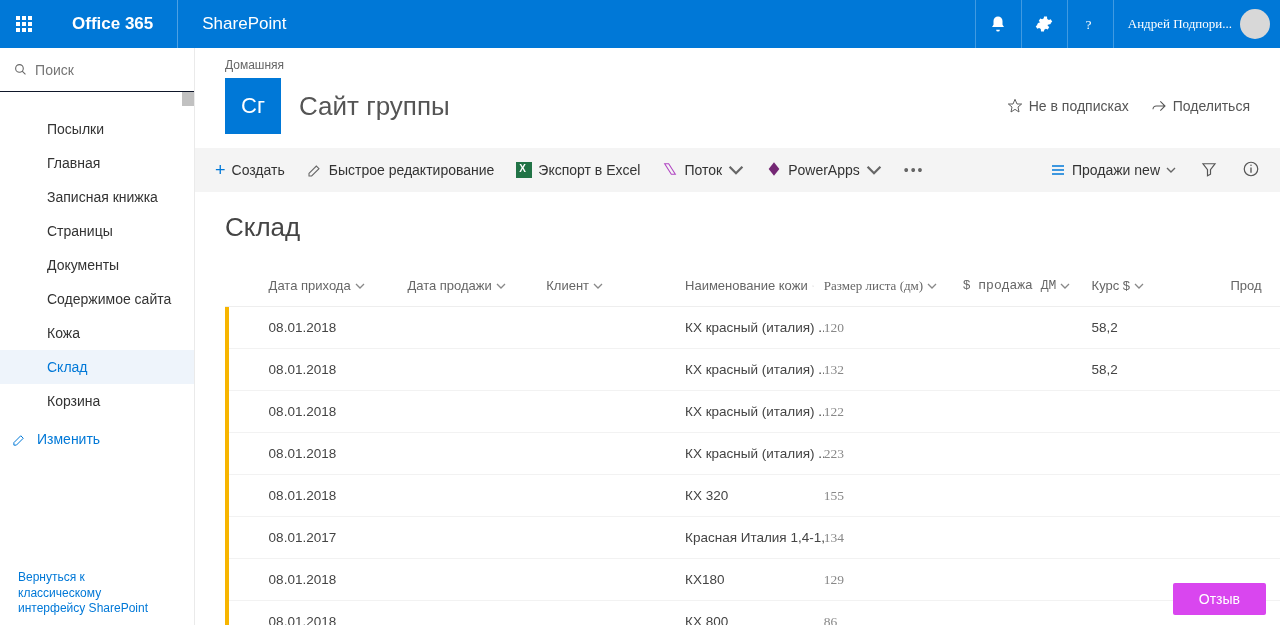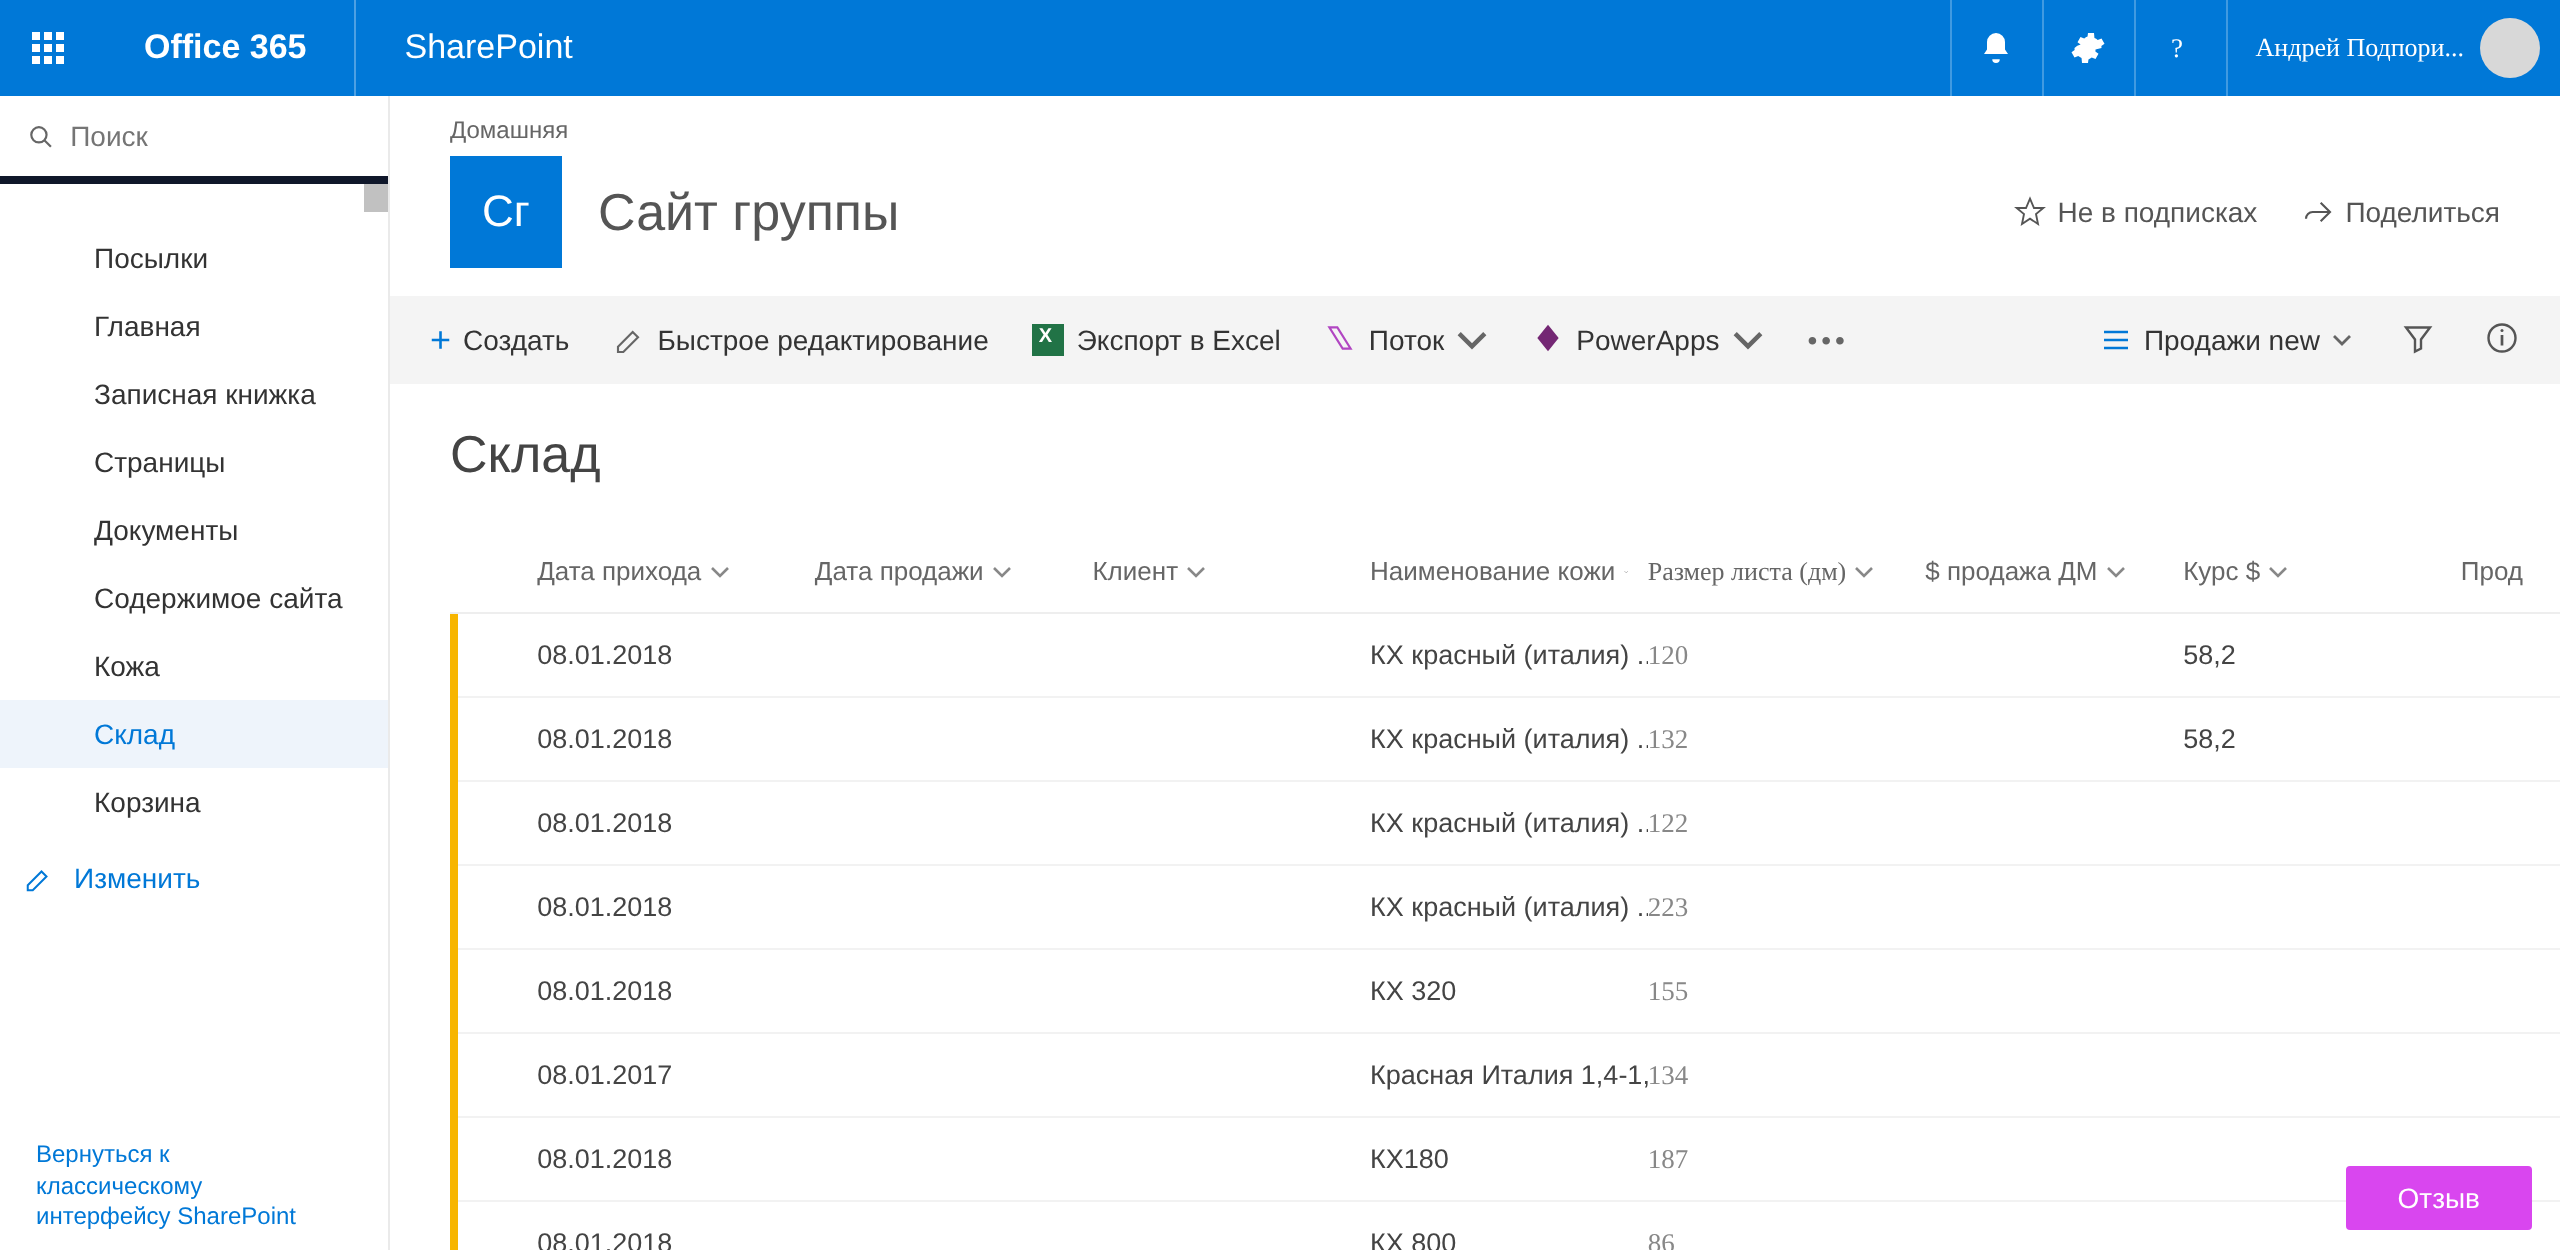--- a/index.html
+++ b/index.html
@@ -14,21 +14,21 @@
   .suite-right { margin-left: auto; display: flex; align-items: center; height: 100%; }
   .suite-icon { width: 46px; height: 48px; display: flex; align-items: center; justify-content: center; border-left: 1px solid rgba(255,255,255,0.25); }
   .suite-icon svg { width: 18px; height: 18px; fill: #fff; }
   .user-block { padding: 0 10px 0 14px; height: 48px; display: flex; align-items: center; border-left: 1px solid rgba(255,255,255,0.25); }
   .user-name { font-size: 13px; margin-right: 8px; white-space: nowrap; font-family: Liberation Serif, serif; }
   .avatar { width: 30px; height: 30px; border-radius: 50%; background: #d8d8d8; }
   
   .shell { display: flex; height: calc(625px - 48px); }
   
   .left-col { width: 195px; border-right: 1px solid #eaeaea; display: flex; flex-direction: column; position: relative; }
-  .search-row { height: 44px; display: flex; align-items: center; padding: 0 14px; border-bottom: 4px solid #0f172a; }
+  .search-row { height: 44px; display: flex; align-items: center; padding: 0 14px; border-bottom: 1px solid #0f172a; }
   .search-row svg { width: 15px; height: 15px; stroke: #666; fill: none; margin-right: 8px; }
   .search-row input { border: none; outline: none; font-size: 14px; width: 100%; color: #333; }
   .nav-scroll { flex: 1; overflow: hidden; position: relative; }
   .nav-scroll::-webkit-scrollbar { width: 8px; }
   .nav-inner { padding-top: 20px; }
   .nav-item { display: flex; align-items: center; height: 34px; padding: 0 10px 0 44px; font-size: 14px; color: #333; border-left: 3px solid transparent; cursor: pointer; }
   .nav-item.selected { color: #0078d7; background: #eef4fb; border-left-color: transparent; }
   .edit-row { display: flex; align-items: center; height: 34px; padding: 0 10px 0 12px; color: #0078d7; cursor: pointer; margin-top: 4px; }
   .edit-row svg { width: 15px; height: 15px; stroke: #0078d7; fill: none; margin-right: 10px; }
   .classic-link { position: absolute; left: 18px; bottom: 8px; font-size: 12px; color: #0078d7; line-height: 1.3; max-width: 150px; }
@@ -63,21 +63,21 @@
   .trow { border-bottom: 1px solid #f2f2f2; font-size: 13.5px; color: #444; }
   .indicator { width: 4px; background: #f7b500; height: 100%; margin-right: 0; }
   .trow .indicator { height: 42px; }
   .sel-col { width: 40px; display: flex; justify-content: center; }
   .col { padding-right: 10px; display: flex; align-items: center; gap: 4px; }
   .c-date1 { width: 140px; }
   .c-date2 { width: 140px; }
   .c-client { width: 140px; }
   .c-name { width: 140px; white-space: nowrap; overflow: hidden; text-overflow: ellipsis; }
   .c-size { width: 140px; font-family: Liberation Serif, serif; }
-  .c-sale { width: 130px; }
+  .c-sale { width: 130px; font-family: Liberation Mono, monospace; }
   .c-rate { width: 140px; }
   .c-last { width: 50px; overflow: hidden; white-space: nowrap; }
   .thead .col svg { width: 10px; height: 10px; stroke: #888; fill: none; }
   .muted { color: #888; }
   
   .feedback { position: absolute; right: 14px; bottom: 10px; background: #d946ef; color: #fff; padding: 8px 26px; font-size: 14px; border-radius: 2px; cursor: pointer; }
   .plus { font-size: 18px; color: #0078d7; font-weight: 300; }
   .excel-ico { width:16px; height:16px; background:#217346; position:relative; }
   .excel-ico::after { content:"X"; color:#fff; font-size:10px; position:absolute; left:3px; top:1px; font-weight:bold; }
   .flow-ico svg { stroke:#b146c2; }
@@ -376,21 +376,21 @@
               <div class="col c-rate"></div>
               <div class="col c-last"></div>
             </div>
             <div class="trow">
               <div class="indicator"></div>
               <div class="sel-col"></div>
               <div class="col c-date1">08.01.2018</div>
               <div class="col c-date2 muted"></div>
               <div class="col c-client muted"></div>
               <div class="col c-name">КХ180</div>
-              <div class="col c-size muted">187</div>
+              <div class="col c-size muted">129</div>
               <div class="col c-sale muted"></div>
               <div class="col c-rate"></div>
               <div class="col c-last"></div>
             </div>
             <div class="trow">
               <div class="indicator"></div>
               <div class="sel-col"></div>
               <div class="col c-date1">08.01.2018</div>
               <div class="col c-date2 muted"></div>
               <div class="col c-client muted"></div>

